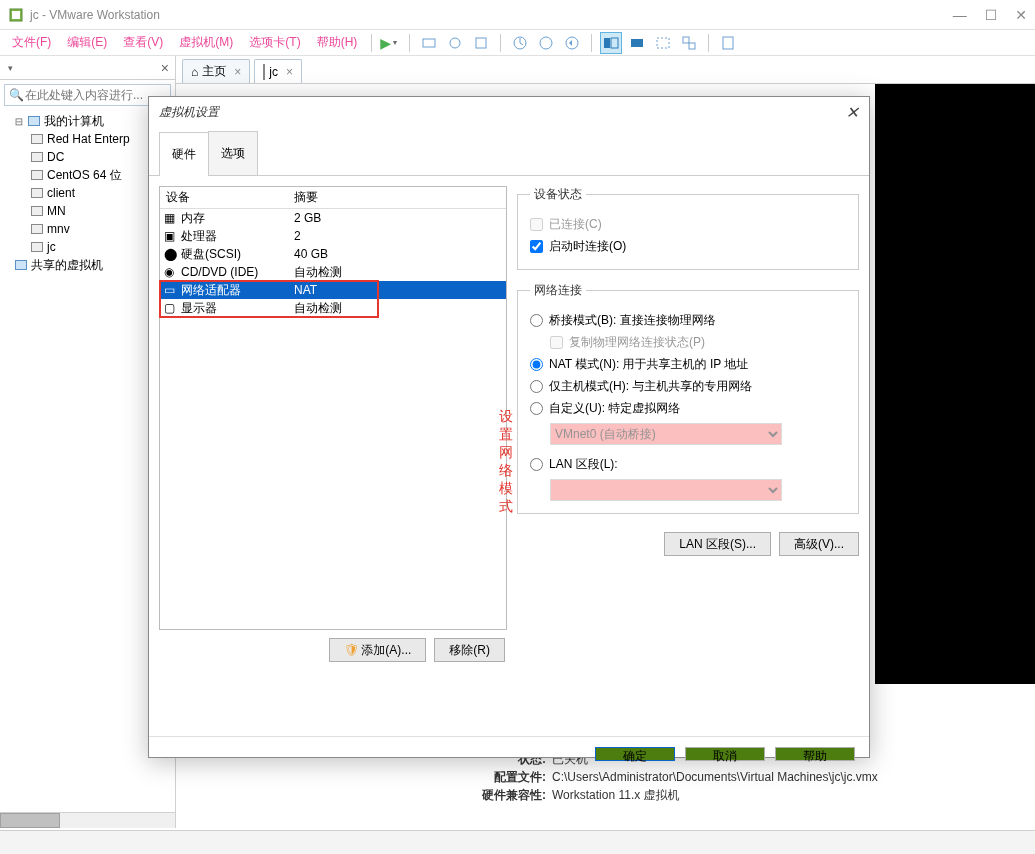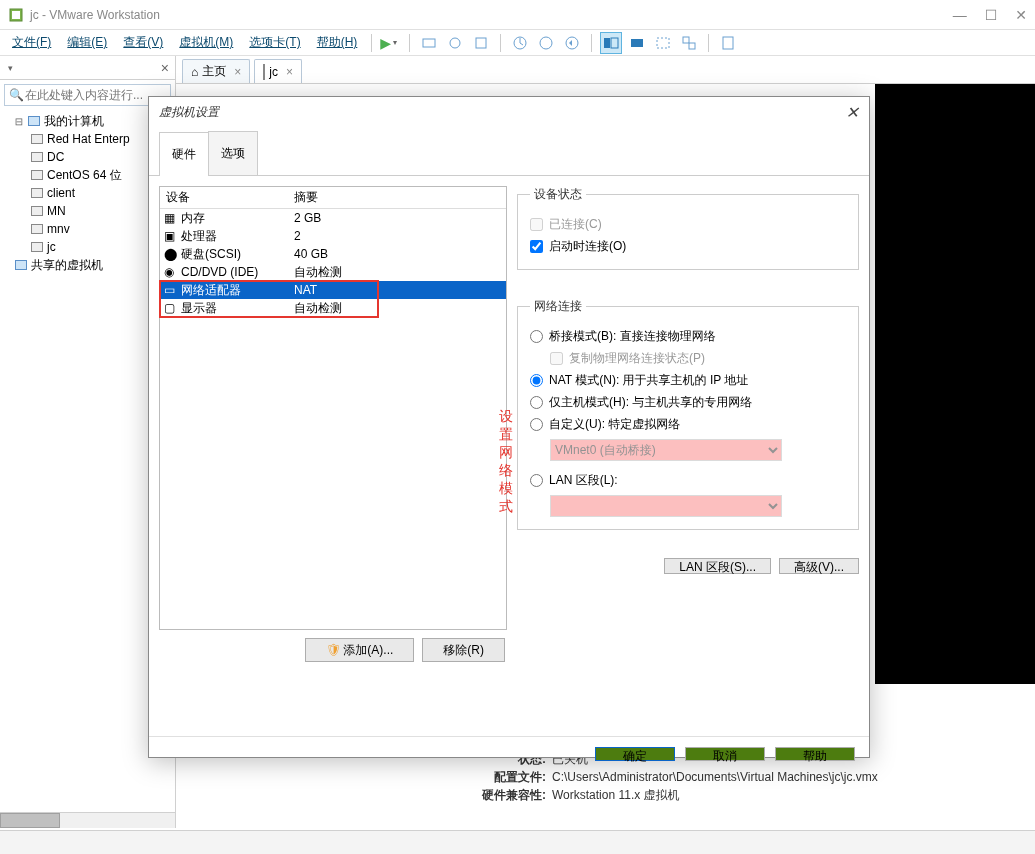--- a/index.html
+++ b/index.html
@@ -7,21 +7,21 @@
 
 
 .titlebar { height: 30px; background: #fff; display: flex; align-items: center; padding: 0 8px; border-bottom: 1px solid #e0e0e0; color: #888; }
 .titlebar .icon { width: 16px; height: 16px; margin-right: 6px; display: inline-flex; align-items: center; justify-content: center; }
 .titlebar-spacer { flex: 1; }
 .win-btns { display: flex; gap: 18px; color: #888; }
 .win-btns span { cursor: pointer; font-size: 14px; }
 
 
 .menubar { height: 26px; background: #fff; display: flex; align-items: center; padding: 0 4px; border-bottom: 1px solid #e0e0e0; }
-.menubar .item { padding: 3px 8px; color: #0c4a6e; cursor: pointer; text-decoration: underline; }
+.menubar .item { padding: 3px 8px; color: #ec4899; cursor: pointer; }
 .toolbar-sep { width: 1px; height: 18px; background: #ccc; margin: 0 6px; }
 .play-btn { color: #4CAF50; font-size: 14px; padding: 0 2px; }
 .dropdown-arrow { font-size: 8px; color: #666; padding-right: 6px; }
 .tb-icon { width: 22px; height: 22px; display: inline-flex; align-items: center; justify-content: center; color: #008dd6; margin: 0 2px; cursor: pointer; }
 .tb-icon.active { background: #cde8f7; border: 1px solid #5fb4e0; }
 
 
 .body-row { display: flex; height: calc(100% - 56px - 26px); }
 .sidebar { width: 176px; border-right: 1px solid #d0d0d0; background: #fff; display: flex; flex-direction: column; }
 .sidebar-tab { height: 24px; display: flex; align-items: center; padding: 0 8px; border-bottom: 1px solid #d0d0d0; position: relative; }
@@ -68,36 +68,36 @@
 .hw-list { border: 1px solid #bbb; height: 444px; background: #fff; }
 .hw-hdr { display: flex; height: 22px; align-items: center; border-bottom: 1px solid #ddd; }
 .hw-hdr .c1 { width: 130px; padding-left: 6px; }
 .hw-hdr .c2 { flex: 1; padding-left: 4px; }
 .hw-row { display: flex; height: 18px; align-items: center; position: relative; }
 .hw-row .c1 { width: 130px; padding-left: 4px; display: flex; align-items: center; gap: 3px; }
 .hw-row .c2 { flex: 1; padding-left: 4px; }
 .hw-row.selected { background: #0a64c8; color: #fff; }
 .hw-row .devicon { width: 14px; height: 14px; display: inline-block; }
 .hw-actions { display: flex; justify-content: flex-end; gap: 8px; padding: 8px 2px 0; }
-.hw-actions button { height: 24px; padding: 0 20px; border: 1px solid #adadad; background: #e9e9e9; cursor: pointer; }
+.hw-actions button { height: 24px; padding: 0 14px; border: 1px solid #adadad; background: #e9e9e9; cursor: pointer; }
 .shield { color: #f0a030; margin-right: 2px; }
 
 .annotation { position: absolute; left: 340px; top: 222px; color: #e5362f; font-size: 14px; z-index: 5; }
 .red-box { position: absolute; border: 2px solid #e5362f; pointer-events: none; z-index: 4; }
 
 .right-panel { flex: 1; }
-.fieldset { border: 1px solid #ccc; padding: 10px 12px 12px; margin-bottom: 28px; }
+.fieldset { border: 1px solid #ccc; padding: 10px 12px 12px; margin-bottom: 12px; }
 .fieldset legend { padding: 0 4px; color: #333; }
 .chk-row, .rad-row { display: flex; align-items: center; height: 22px; gap: 6px; }
 .chk-row.indent, .rad-row.indent { padding-left: 20px; }
 .chk-row input[type=checkbox], .rad-row input[type=radio] { width: 13px; height: 13px; }
 .chk-row.disabled, .rad-row.disabled { color: #999; }
 select.combo { width: 232px; height: 22px; margin-top: 4px; margin-left: 20px; background: #fca5a5; border: 1px solid #ccc; color: #666; }
 .adv-btns { display: flex; justify-content: flex-end; gap: 8px; margin-top: 18px; }
-.adv-btns button { height: 16px; padding: 0 14px; border: 1px solid #adadad; background: #e9e9e9; cursor: pointer; }
+.adv-btns button { height: 24px; padding: 0 14px; border: 1px solid #adadad; background: #e9e9e9; cursor: pointer; }
 
 .dlg-footer { display: flex; justify-content: flex-end; gap: 10px; padding: 10px 14px; border-top: 1px solid #e0e0e0; }
 .dlg-footer button { width: 80px; height: 14px; border: 1px solid #adadad; background: #4d7c0f; cursor: pointer; font-family: Liberation Serif, serif; }
 .dlg-footer button.primary { border: 1px solid #0a64c8; }
 
 .icn-monitor { width:12px;height:10px;border:1px solid #5a8fc8;background:#cde4f7;position:relative; }
 .icn-vm { width:12px;height:10px;border:1px solid #888;background:#eee; }
 </style>
 </head>
 <body>

